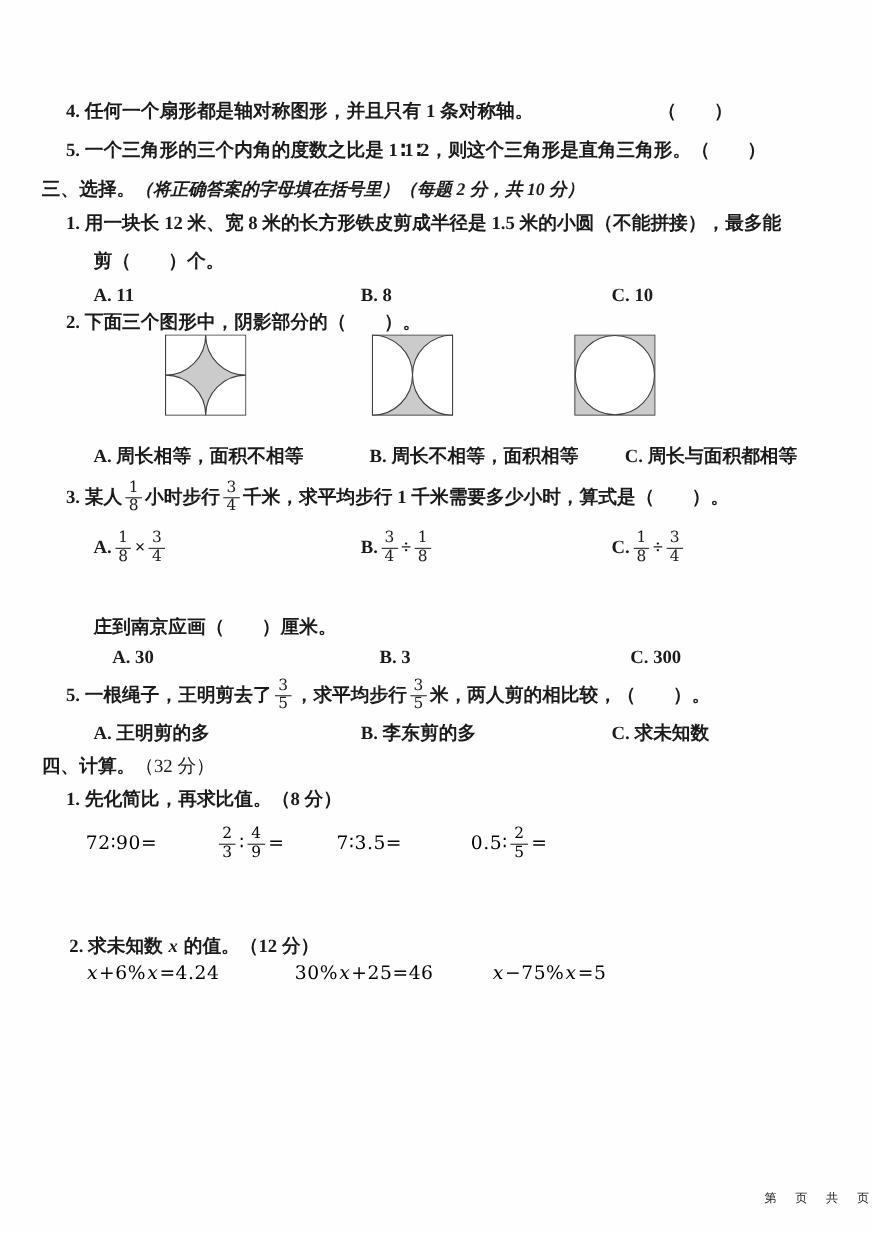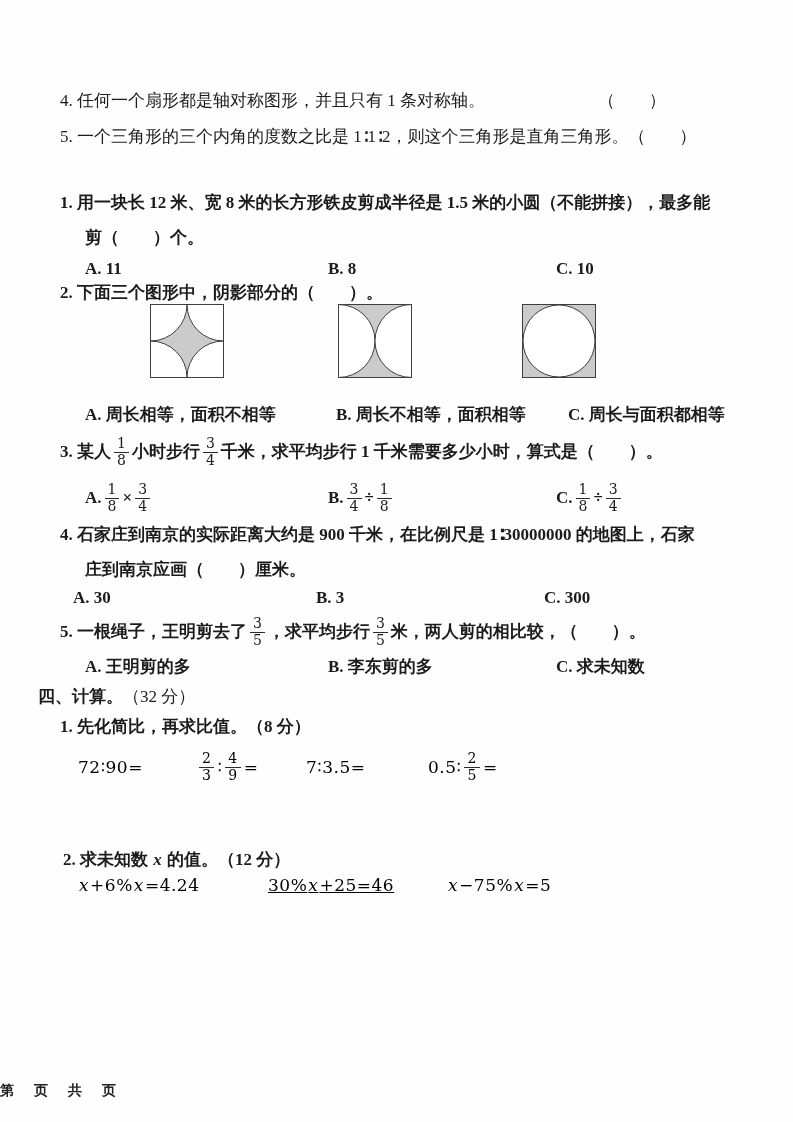--- a/index.html
+++ b/index.html
@@ -10,59 +10,62 @@
     font-family:"Liberation Serif","DejaVu Serif",serif;
     color:#1b1b1b;
     font-size:17px;
     overflow:hidden;
   }
   .ln{position:absolute;white-space:nowrap;line-height:22px;}
   .bold{font-weight:700;}
   .q{font-weight:600;}
   .note{font-style:italic;font-weight:600;font-size:16px;}
   .score{font-weight:400;}
-  .jline{display:flex;justify-content:space-between;width:606px;font-weight:400;}
+  .jline{display:flex;justify-content:space-between;width:606px;font-weight:700;}
   .optrow{display:flex;font-weight:600;gap:48px;}
   .optrow .c1{flex:none;width:195px;}
   .optrow .c2{flex:none;width:180px;}
   .optrow2 .c1{flex:none;width:203px;}
   .optrow2 .c2{flex:none;width:184px;}
   .fracline{display:flex;align-items:center;height:40px;font-weight:600;}
   .frac{display:inline-flex;flex-direction:column;align-items:center;line-height:1.1;
         font-size:14px;font-weight:400;margin:0 3px;font-family:"DejaVu Serif",serif;}
   .frac .fn{padding:0 3px;}
   .frac .fd{border-top:1.2px solid #2a2a2a;padding:0 3px;}
   .mathrow{display:flex;align-items:center;font-family:"DejaVu Serif",serif;
            font-weight:400;color:#000000;letter-spacing:0.5px;}
   .mathrow .cell{display:inline-flex;align-items:center;}
   .mcell1{flex:none;width:118px;}
   .mcell2{flex:none;width:110px;}
   .mcell3{flex:none;width:122px;}
   .ecell1{flex:none;width:190px;}
-  .ecell2{flex:none;width:179px;text-decoration:underline;}
+  .ecell2{flex:none;width:179px;}
   .varx{font-style:italic;padding:0 1px;}
   .figrow{position:absolute;top:304px;left:0;width:793px;height:74px;}
   .fig{position:absolute;top:0;}
-  .footer{position:absolute;left:0;right:0;top:1082px;text-align:left;
-          font-size:14px;letter-spacing:3px;font-weight:700;color:#222;}
+  .footer{position:absolute;left:0;right:0;top:1082px;text-align:right;
+          font-size:11px;letter-spacing:3px;font-weight:400;color:#222;}
 </style>
 </head>
 <body>
 
 <div class="page">
 
   <div class="ln jline" style="top:90px;left:60px;">
     <span>4. 任何一个扇形都是轴对称图形，并且只有 1 条对称轴。</span>
     <span>（　　）</span>
   </div>
   <div class="ln jline" style="top:126px;left:60px;">
     <span>5. 一个三角形的三个内角的度数之比是 1∶1∶2，则这个三角形是直角三角形。</span>
     <span>（　　）</span>
   </div>
 
+  <div class="ln" style="top:161px;left:38px;">
+    <span class="bold">三、选择。</span><span class="note">（将正确答案的字母填在括号里）（每题 2 分，共 10 分）</span>
+  </div>
 
   <div class="ln q" style="top:192px;left:60px;">1. 用一块长 12 米、宽 8 米的长方形铁皮剪成半径是 1.5 米的小圆（不能拼接），最多能</div>
   <div class="ln q" style="top:227px;left:85px;">剪（　　）个。</div>
   <div class="ln optrow" style="top:258px;left:85px;">
     <span class="c1">A. 11</span>
     <span class="c2">B. 8</span>
     <span>C. 10</span>
   </div>
 
   <div class="ln q" style="top:282px;left:60px;">2. 下面三个图形中，阴影部分的（　　）。</div>
@@ -135,23 +138,22 @@
           <span class="fd">8</span>
         </span>
       <span>÷</span>
       <span class="frac">
           <span class="fn">3</span>
           <span class="fd">4</span>
         </span>
     </span>
   </div>
 
-  <div class="ln q" style="top:524px;left:60px;">4. 石家庄到南京的实际距离大约是 900 千米，在比例尺是 1∶30000000 的地图上，石家</div>
   <div class="ln q" style="top:559px;left:85px;">庄到南京应画（　　）厘米。</div>
-  <div class="ln optrow" style="top:587px;left:73px;">
+  <div class="ln optrow" style="top:587px;left:102px;">
     <span class="c1">A. 30</span>
     <span class="c2">B. 3</span>
     <span>C. 300</span>
   </div>
 
   <div class="ln fracline" style="top:612px;left:60px;">
     <span>5. 一根绳子，王明剪去了</span>
     <span class="frac">
         <span class="fn">3</span>
         <span class="fd">5</span>

